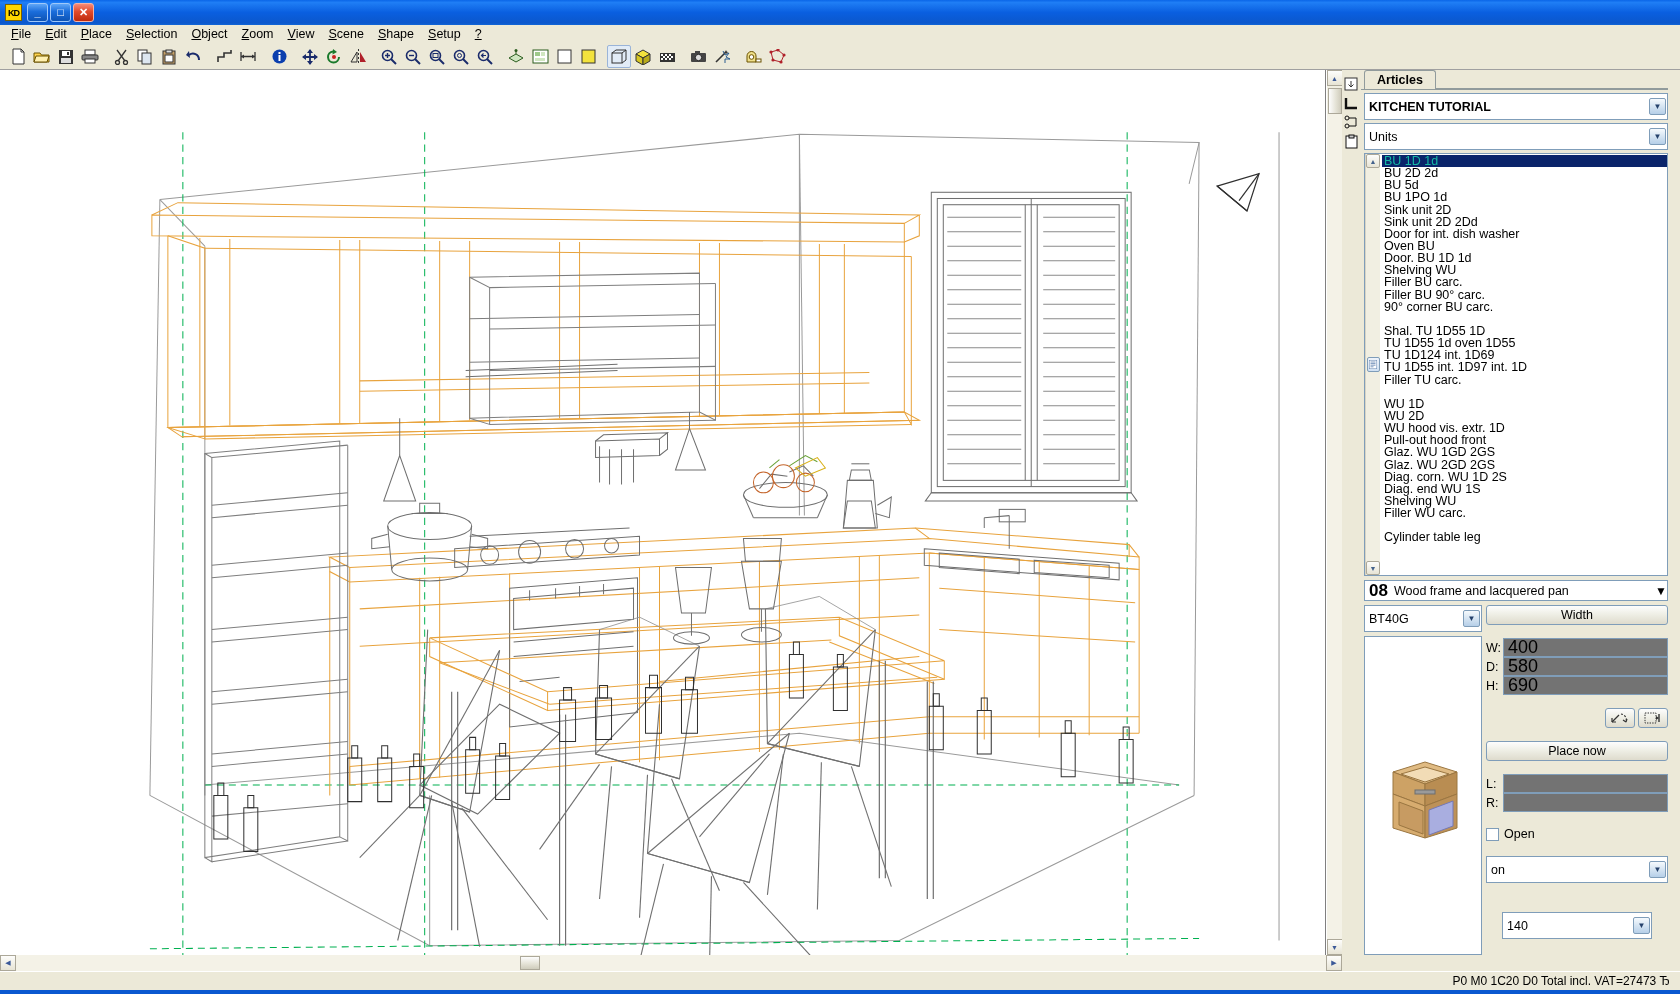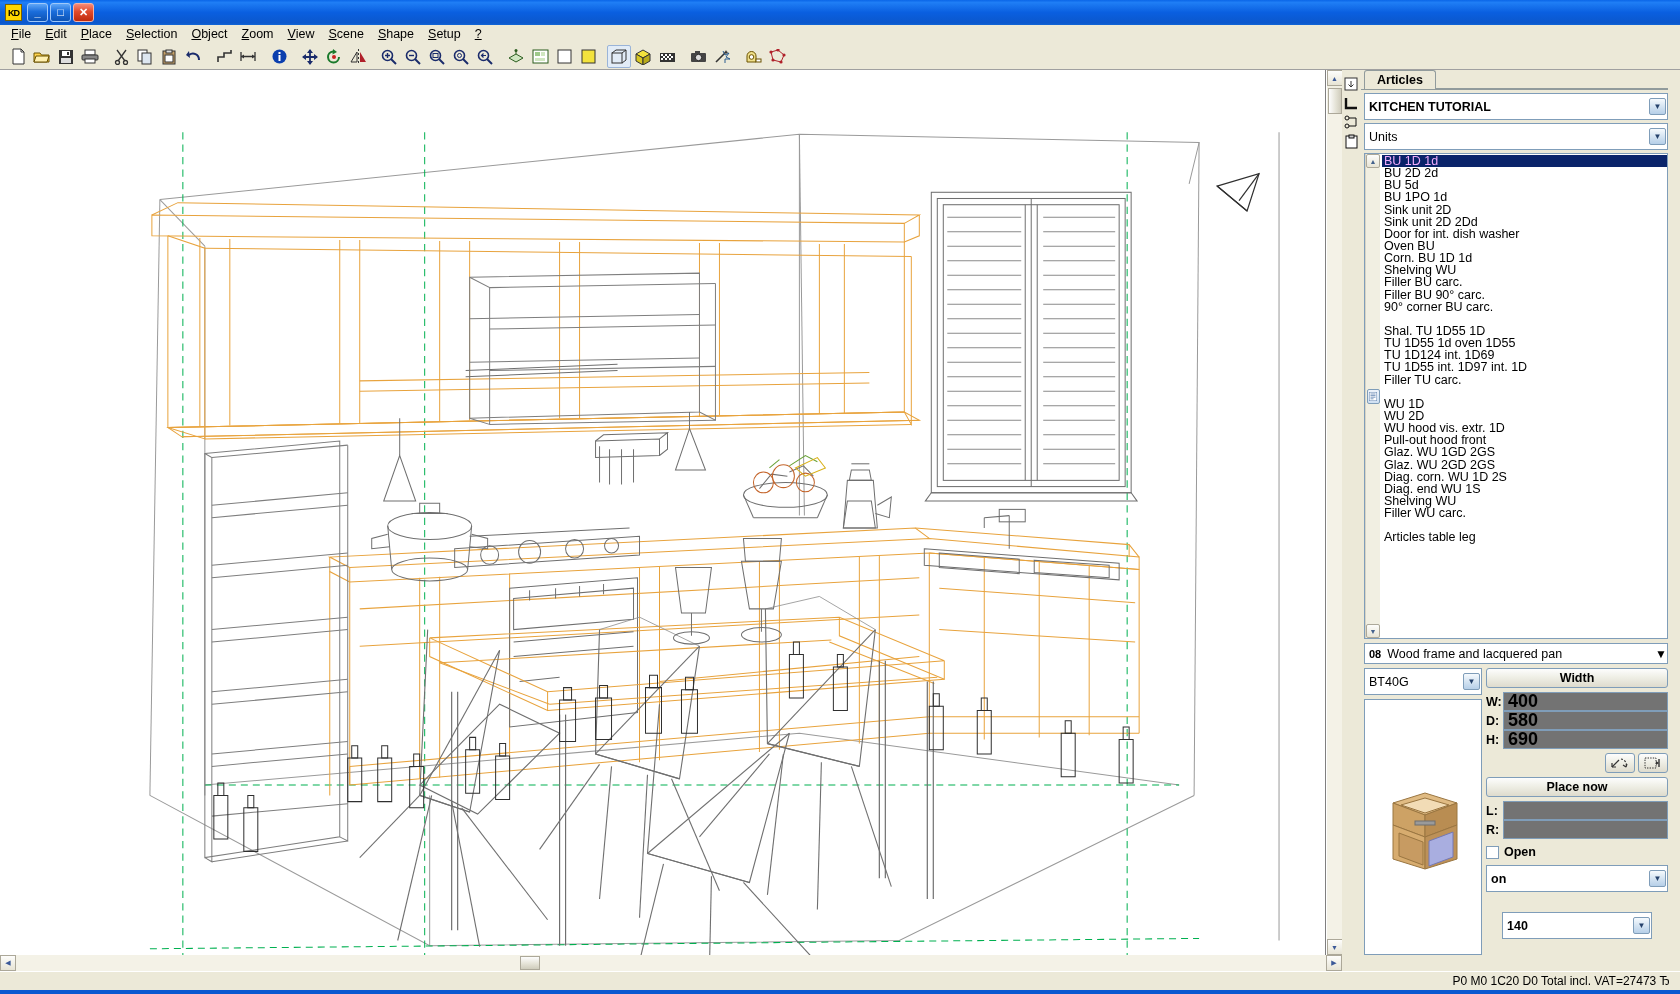--- a/index.html
+++ b/index.html
@@ -175,21 +175,21 @@
     font-size: 8px; color: #25416b;
   }
 
   .listbox {
     flex: 1 1 auto; min-height: 0; margin: 3px 0 0 3px;
     background: #fff; border: 1px solid #7f9db9;
     display: flex; position: relative; overflow: hidden;
   }
   .listbox .items { flex: 1 1 auto; padding: 1px 0 0 2px; overflow: hidden; }
   .litem { font-size: 12.5px; line-height: 12.15px; white-space: nowrap; padding-left: 2px; height: 12.15px; }
-  .litem.sel { background: #0a246a; color: #f0abfc; }
+  .litem.sel { background: #0a246a; color: #14b8a6; }
   .litem.gap { height: 12.15px; }
 
   .lb-scroll {
     flex: 0 0 15px; width: 15px; background: #f1efe2;
     display: flex; flex-direction: column; align-items: center; justify-content: space-between;
     border-left: 1px solid #d8d4c4;
     position: relative;
   }
   .lb-arr {
     width: 14px; height: 14px; flex: 0 0 14px;
@@ -204,27 +204,27 @@
     border: 1px solid #7f9db9; border-radius: 2px;
     display:flex; align-items:center; justify-content:center;
   }
 
   
   .finishrow {
     height: 21px; flex: 0 0 21px; margin: 4px 0 0 3px;
     background: #fff; border: 1px solid #7f9db9;
     display: flex; align-items: center;
   }
-  .finishrow .fnum { font-weight: bold; font-size: 11px; padding: 0 6px 0 4px; }
+  .finishrow .fnum { font-weight: bold; font-size: 17px; padding: 0 6px 0 4px; }
   .finishrow .fname { flex: 1 1 auto; font-size: 12.5px; white-space: nowrap; overflow: hidden; }
 
   
   .lower { display: flex; gap: 4px; margin: 4px 0 0 3px; flex: 0 0 auto; }
   .lower-left { flex: 0 0 118px; width: 118px; display: flex; flex-direction: column; gap: 4px; }
-  .lower-right { flex: 1 1 auto; display: flex; flex-direction: column; gap: 4px; font-weight: bold; }
+  .lower-right { flex: 1 1 auto; display: flex; flex-direction: column; gap: 13px; }
 
   .sizelist {
     height: 95px; background: #fff; border: 1px solid #7f9db9;
     display: flex; overflow: hidden;
   }
   .sizelist .items { flex: 1 1 auto; padding: 1px 0 0 2px; }
   .sizelist .litem { font-size: 12.5px; line-height: 14px; height: 14px; }
 
   .btn {
     height: 20px; background: linear-gradient(to bottom,#fdfdfd,#efefe6 45%,#dedbcd);
@@ -1031,21 +1031,21 @@
             </div>
             <div class="items" id="article-items">
                 <div class="litem sel">BU 1D 1d</div>
                 <div class="litem">BU 2D 2d</div>
                 <div class="litem">BU 5d</div>
                 <div class="litem">BU 1PO 1d</div>
                 <div class="litem">Sink unit 2D</div>
                 <div class="litem">Sink unit 2D 2Dd</div>
                 <div class="litem">Door for int. dish washer</div>
                 <div class="litem">Oven BU</div>
-                <div class="litem">Corn. BU 1D 1d</div>
+                <div class="litem">Door. BU 1D 1d</div>
                 <div class="litem">Shelving WU</div>
                 <div class="litem">Filler BU carc.</div>
                 <div class="litem">Filler BU 90° carc.</div>
                 <div class="litem">90° corner BU carc.</div>
                 <div class="litem gap"></div>
                 <div class="litem">Shal. TU 1D55 1D</div>
                 <div class="litem">TU 1D55 1d oven 1D55</div>
                 <div class="litem">TU 1D124 int. 1D69</div>
                 <div class="litem">TU 1D55 int. 1D97 int. 1D</div>
                 <div class="litem">Filler TU carc.</div>
@@ -1054,21 +1054,21 @@
                 <div class="litem">WU 2D</div>
                 <div class="litem">WU hood vis. extr. 1D</div>
                 <div class="litem">Pull-out hood front</div>
                 <div class="litem">Glaz. WU 1GD 2GS</div>
                 <div class="litem">Glaz. WU 2GD 2GS</div>
                 <div class="litem">Diag. corn. WU 1D 2S</div>
                 <div class="litem">Diag. end WU 1S</div>
                 <div class="litem">Shelving WU</div>
                 <div class="litem">Filler WU carc.</div>
                 <div class="litem gap"></div>
-                <div class="litem">Articles table leg</div>
+                <div class="litem">Cylinder table leg</div>
               </div>
           </div>
 
           <div class="finishrow">
             <div class="fnum">08</div>
             <div class="fname">Wood frame and lacquered pan</div>
             <div class="carrow">▼</div>
           </div>
 
           <div class="lower">

